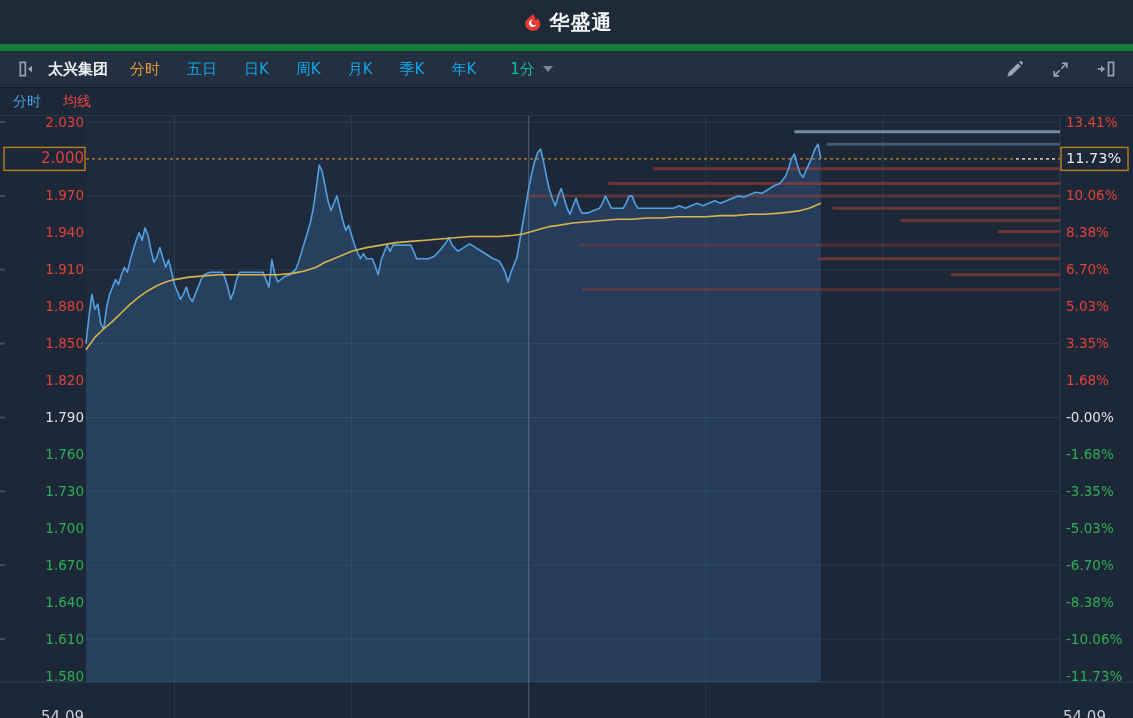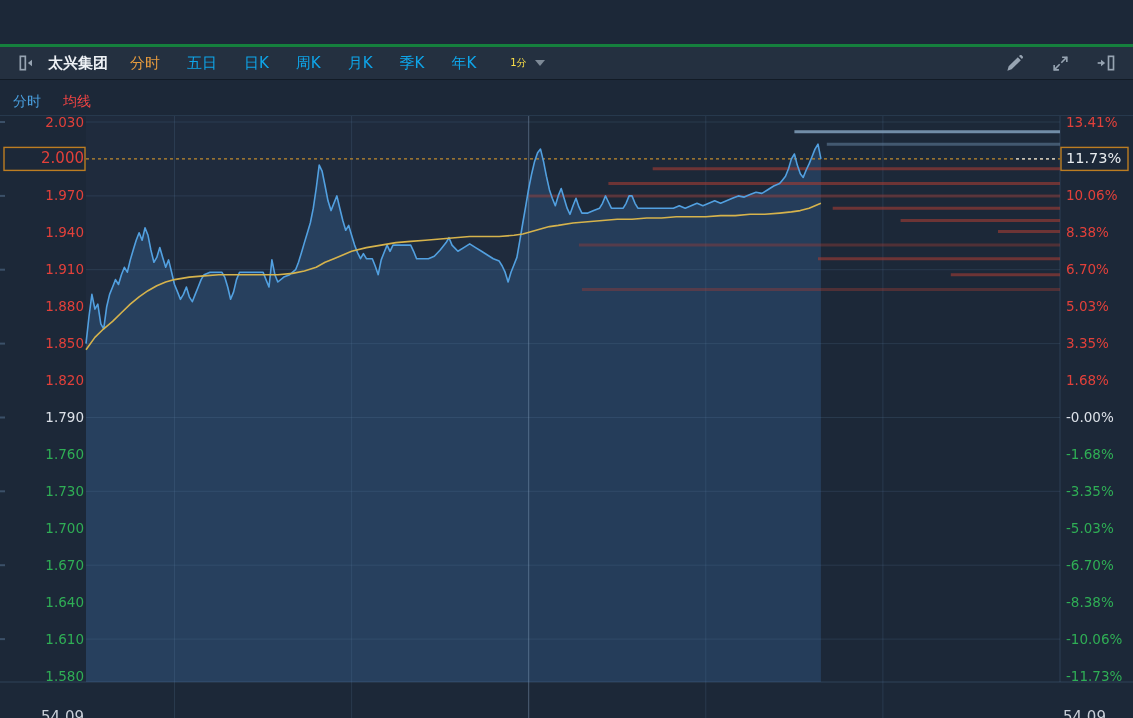--- a/index.html
+++ b/index.html
@@ -4,48 +4,57 @@
 <style>
   html,body{margin:0;padding:0;background:#10171f;}
   .app{position:relative;width:1133px;height:718px;overflow:hidden;
        background:#1c2838;font-family:"DejaVu Sans","Liberation Sans",sans-serif;
        -webkit-font-smoothing:antialiased;}
   
   .topbar{position:absolute;left:0;top:0;width:100%;height:44px;background:#1e2a38;
           display:flex;align-items:center;justify-content:center;gap:7px;}
   .brand-text{color:#f2f4f7;font-size:20px;font-weight:bold;letter-spacing:1px;}
   
-  .toolbar{position:absolute;left:0;top:44px;width:100%;height:36px;background:#243040;
-           border-top:3px solid #15803d;border-bottom:1px solid #121b26;
+  .toolbar{position:absolute;left:0;top:44px;width:100%;height:44px;background:#243040;
+           border-top:7px solid #15803d;border-bottom:1px solid #121b26;
            box-sizing:border-box;display:flex;align-items:center;padding:0 14px;}
   .tb-icon{display:flex;align-items:center;justify-content:center;width:26px;height:26px;cursor:pointer;}
   .stock-name{color:#eef1f5;font-size:15px;font-weight:bold;margin:0 10px 0 8px;}
   .period-tabs{display:flex;align-items:center;gap:27px;margin-left:12px;}
   .ptab{color:#0ea5e9;font-size:15px;cursor:pointer;white-space:nowrap;}
   .ptab.active{color:#e69b3e;}
   .interval{display:flex;align-items:center;gap:8px;margin-left:34px;cursor:pointer;}
-  .interval-label{color:#fde047;font-size:10px;}
+  .interval-label{color:#14b8a6;font-size:15px;}
   .caret{width:0;height:0;border-left:5px solid transparent;border-right:5px solid transparent;
          border-top:6px solid #7e8a97;}
   .tb-right{margin-left:auto;display:flex;align-items:center;gap:20px;}
   
   .subtabs{position:absolute;left:0;top:88px;width:100%;height:28px;background:#1c2838;
            display:flex;align-items:center;gap:22px;padding-left:13px;box-sizing:border-box;
            border-bottom:1px solid #27394d;}
   .stab{font-size:14px;cursor:pointer;}
   .stab-time{color:#4aa0e0;}
   .stab-ma{color:#ef4444;}
   
   #chart-svg{position:absolute;left:0;top:116px;}
   text{font-family:"DejaVu Sans","Liberation Sans",sans-serif;}
 </style>
 </head>
 <body>
 <div class="app">
 
+  <div class="topbar">
+    <span style="display:flex;">
+      <svg width="22" height="22" viewBox="0 0 24 24">
+        <path fill="#e23b33" d="M12.2 1.2c1.1 2.9-1.4 4.6-3.4 6.1C6.2 9.2 4.4 11.2 4.7 14.4c.4 4.3 4 7.2 8.2 7.2 4.6 0 8.1-3.1 8.1-7.5 0-3-1.7-5-3.3-6.5-.3 1.3-1 2.1-2 2.6.4-2.7-1-6.1-3.5-7z"></path>
+        <path fill="#ffffff" d="M12.6 9.2c-2.3.4-3.9 2-3.9 4.2 0 2.3 1.8 4 4.1 4 1.9 0 3.4-1.1 3.9-2.7-1 .7-2.2.9-3.3.5-1.5-.5-2.4-1.9-2.2-3.4.1-1 .6-1.9 1.4-2.6z"></path>
+      </svg>
+    </span>
+    <span class="brand-text">华盛通</span>
+  </div>
 
   <div class="toolbar">
     <span class="tb-icon">
       <svg width="20" height="20" viewBox="0 0 24 24" fill="none" stroke="#97a4b2" stroke-width="2">
         <rect x="4" y="4" width="6" height="16"></rect>
         <path d="M13 12 l5 -4 v8 z" fill="#97a4b2" stroke="none"></path>
       </svg>
     </span>
     <span class="stock-name">太兴集团</span>
     <div class="period-tabs">

